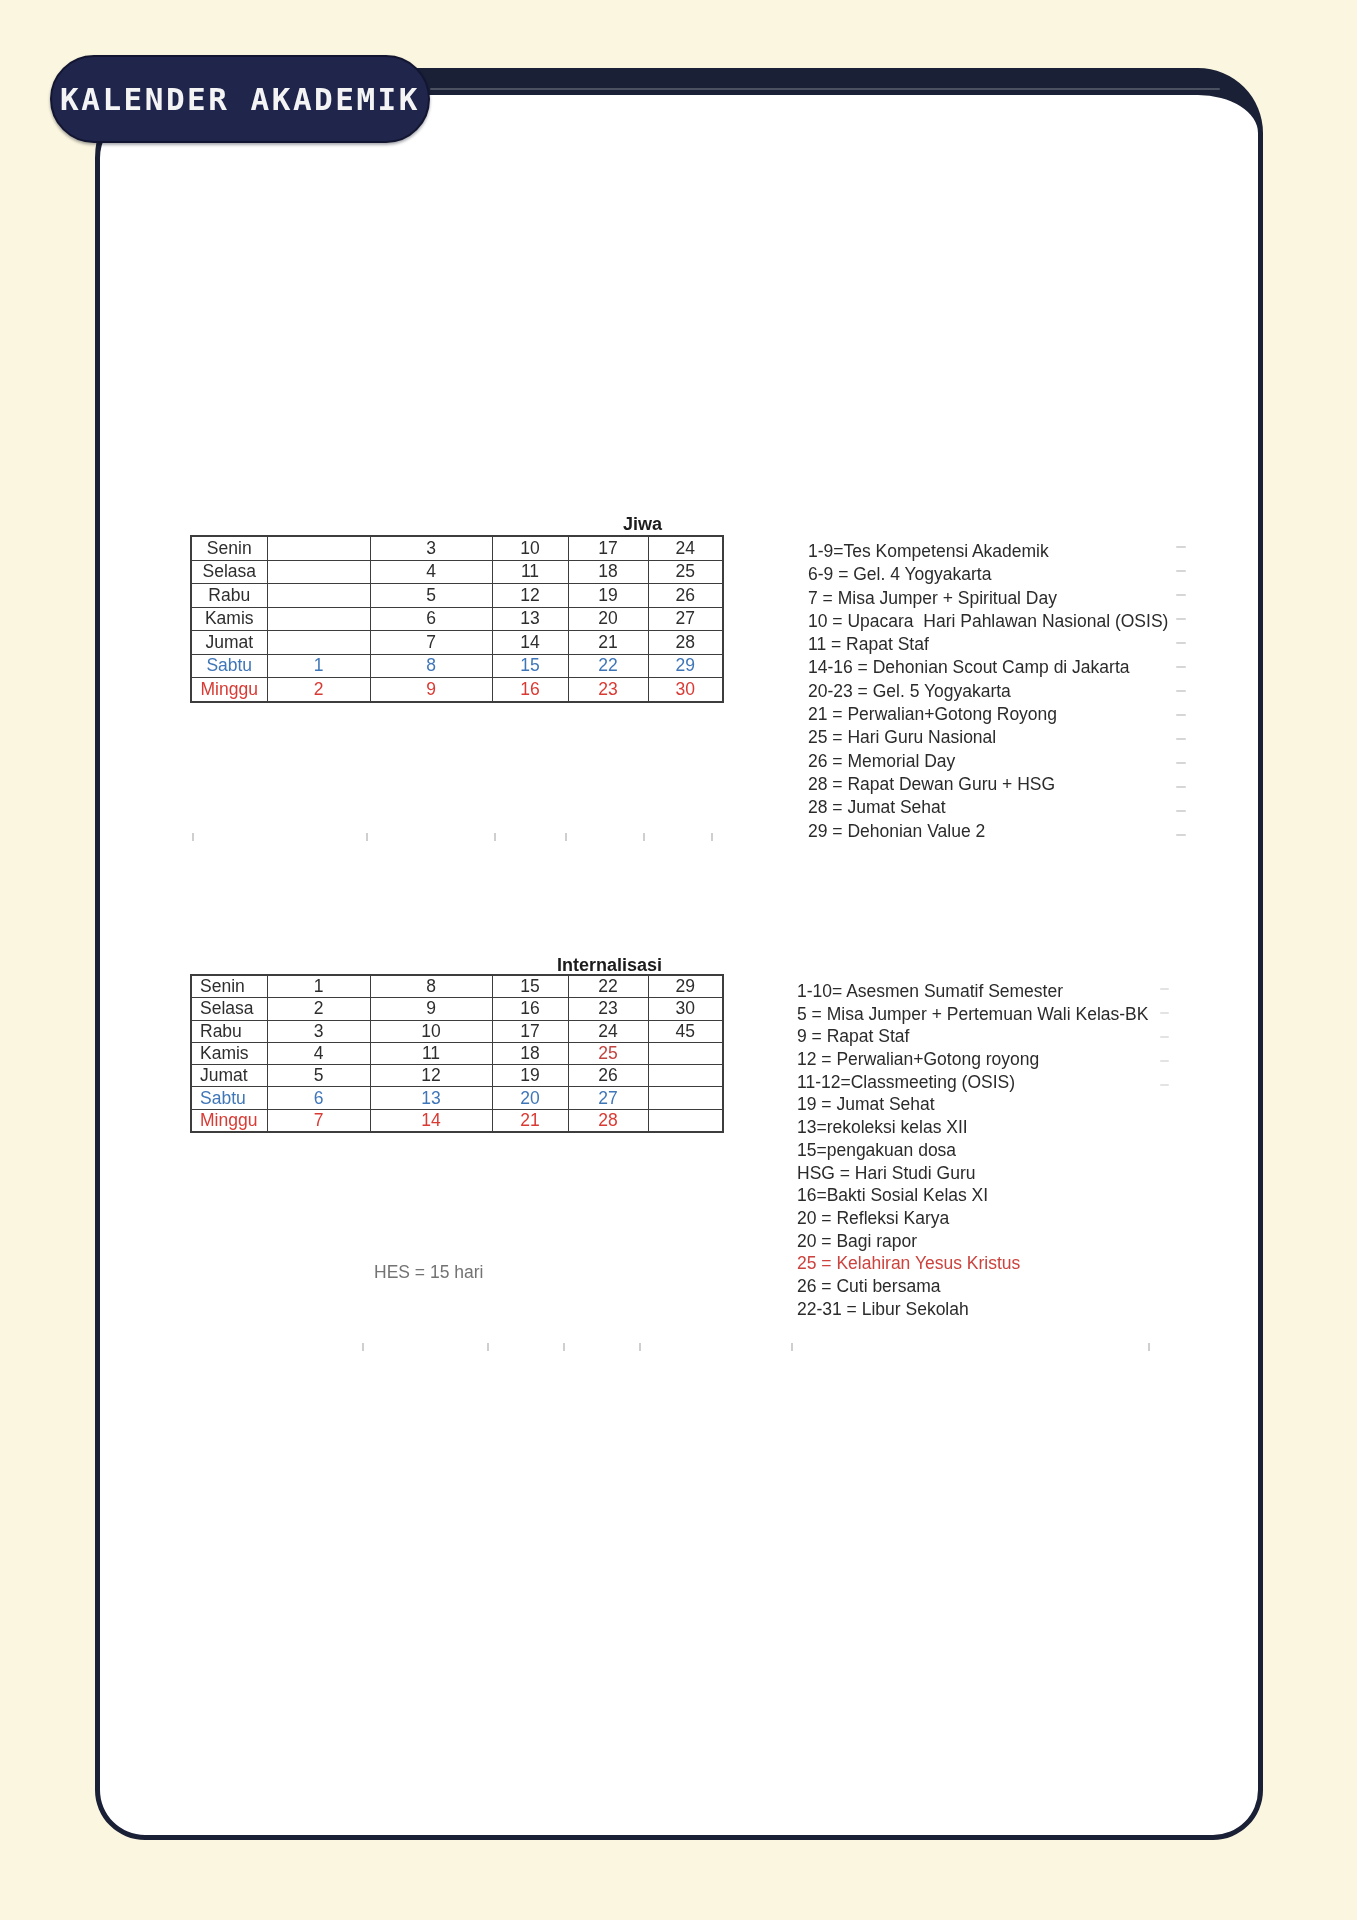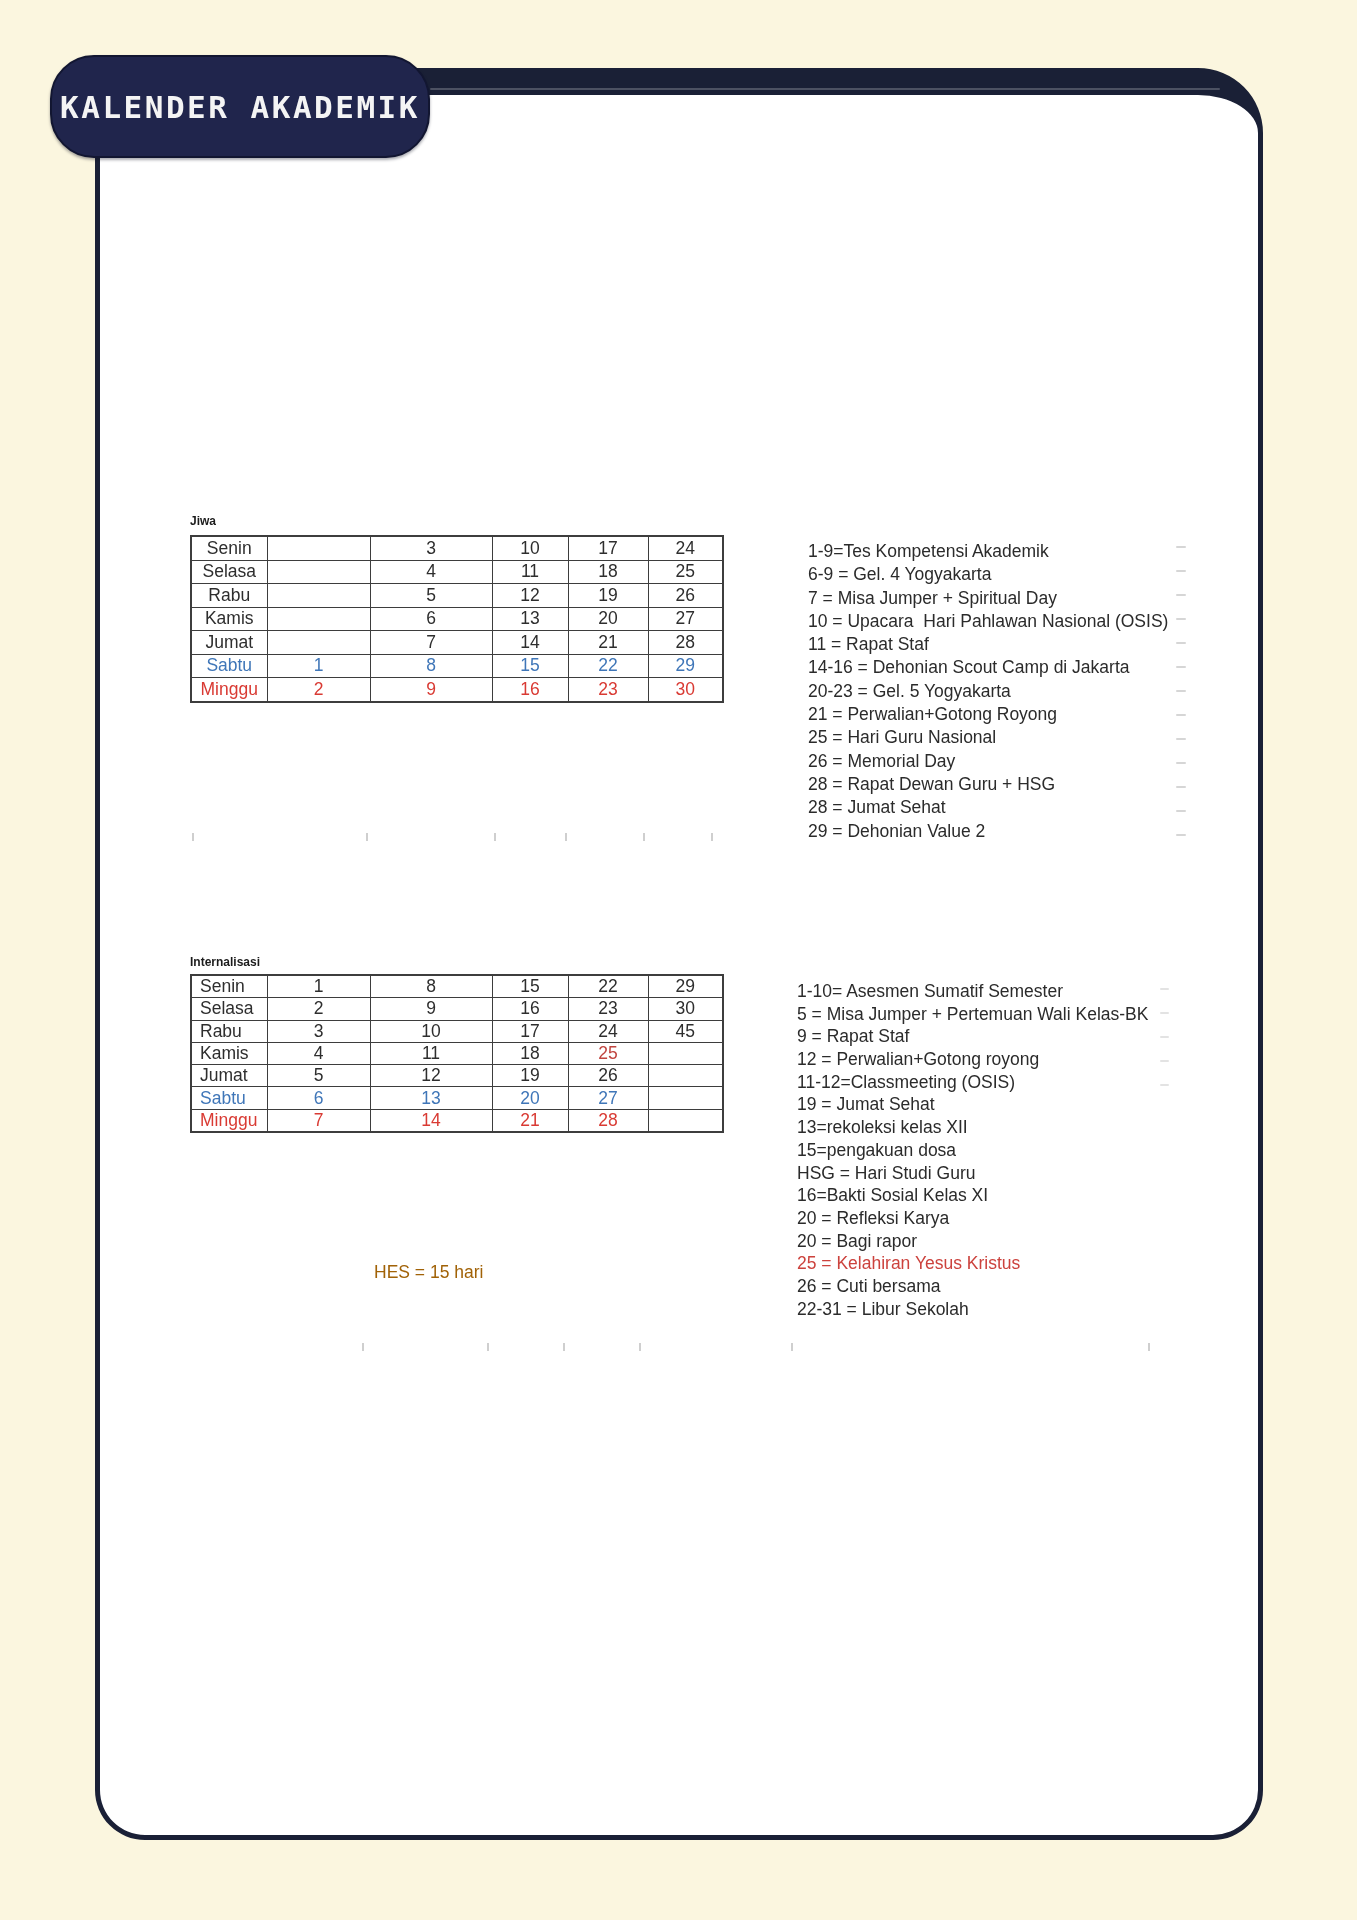--- a/index.html
+++ b/index.html
@@ -16,38 +16,38 @@
     border:5px solid var(--navy,#1a2036);
     border-top-width:27px;
     border-radius:90px 65px 50px 50px;
     z-index:1;
   }
   .bar-highlight{
     position:absolute;left:430px;top:88px;width:790px;height:2px;
     background:rgba(255,255,255,0.22);border-radius:2px;z-index:2;
   }
   .pill{
-    position:absolute;left:50px;top:55px;width:380px;height:103px;
+    position:absolute;left:50px;top:55px;width:380px;height:88px;
     background:var(--pill,#20254c);
     border:2px solid #121631;border-radius:44px;box-sizing:border-box;
     display:flex;align-items:center;justify-content:center;
     box-shadow:0 2px 3px rgba(10,12,30,.35);
     z-index:3;
   }
   .pill span{
     font-family:"DejaVu Sans Mono",monospace;font-weight:700;
     font-size:31px;letter-spacing:2.5px;color:#f4f4f4;white-space:nowrap;
   }
   .month-title{
     position:absolute;left:190px;width:472px;text-align:center;
     font-weight:700;font-size:21px;letter-spacing:.4px;color:#101010;z-index:2;
   }
   .month-sub{
-    position:absolute;left:190px;width:472px;text-align:left;
-    font-weight:700;font-size:12px;color:#1c1c1c;z-index:2;
+    position:absolute;left:190px;width:472px;text-align:right;
+    font-weight:700;font-size:18px;color:#1c1c1c;z-index:2;
   }
   .t-nov{top:488px;} .s-nov{top:514px;}
   .t-des{top:930px;} .s-des{top:955px;}
   table.cal{
     position:absolute;left:190px;border-collapse:collapse;table-layout:fixed;
     width:532px;z-index:2;background:#fff;padding-left:11px;
   }
   table.tbl-0{top:535px;} table.tbl-1{top:974px;}
   table.cal,table.cal td{border:1.6px solid #3d3d3d;}
   table.cal{border-width:2px;}
@@ -64,21 +64,21 @@
   .c-blue{color:var(--day-blue,#3f76b8) !important;}
   .c-red{color:var(--day-red,#d93a33) !important;margin-top:10px;}
   .c-xmas{color:var(--xmas-red,#c0443f) !important;}
   .c-eventred{color:var(--event-red,#cc423d) !important;}
   .events{position:absolute;z-index:2;font-size:17.5px;color:#2b2b2b;}
   .ev-nov{left:808px;top:540px;}
   .ev-des{left:797px;top:980px;}
   .ev-nov .event-line{line-height:23.3px;height:23.3px;white-space:pre;}
   .ev-des .event-line{line-height:22.7px;height:22.7px;white-space:pre;}
   .note{
-    position:absolute;left:374px;top:1262px;font-size:17.5px;color:#a16207;z-index:2;
+    position:absolute;left:374px;top:1262px;font-size:17.5px;color:#737373;z-index:2;
   }
   .dash{position:absolute;background:#d6d6d6;border-radius:1px;z-index:2;}
   .tick{position:absolute;background:#cfcfcf;z-index:2;}
 </style>
 </head>
 <body style="--bg: #fbf6df; --navy: #1a2036; --pill: #20254c; --day-blue: #3f76b8; --day-red: #d93a33; --xmas-red: #c0443f; --event-red: #cc423d;">
 
 <div class="page">
 
   <div class="card"></div>

